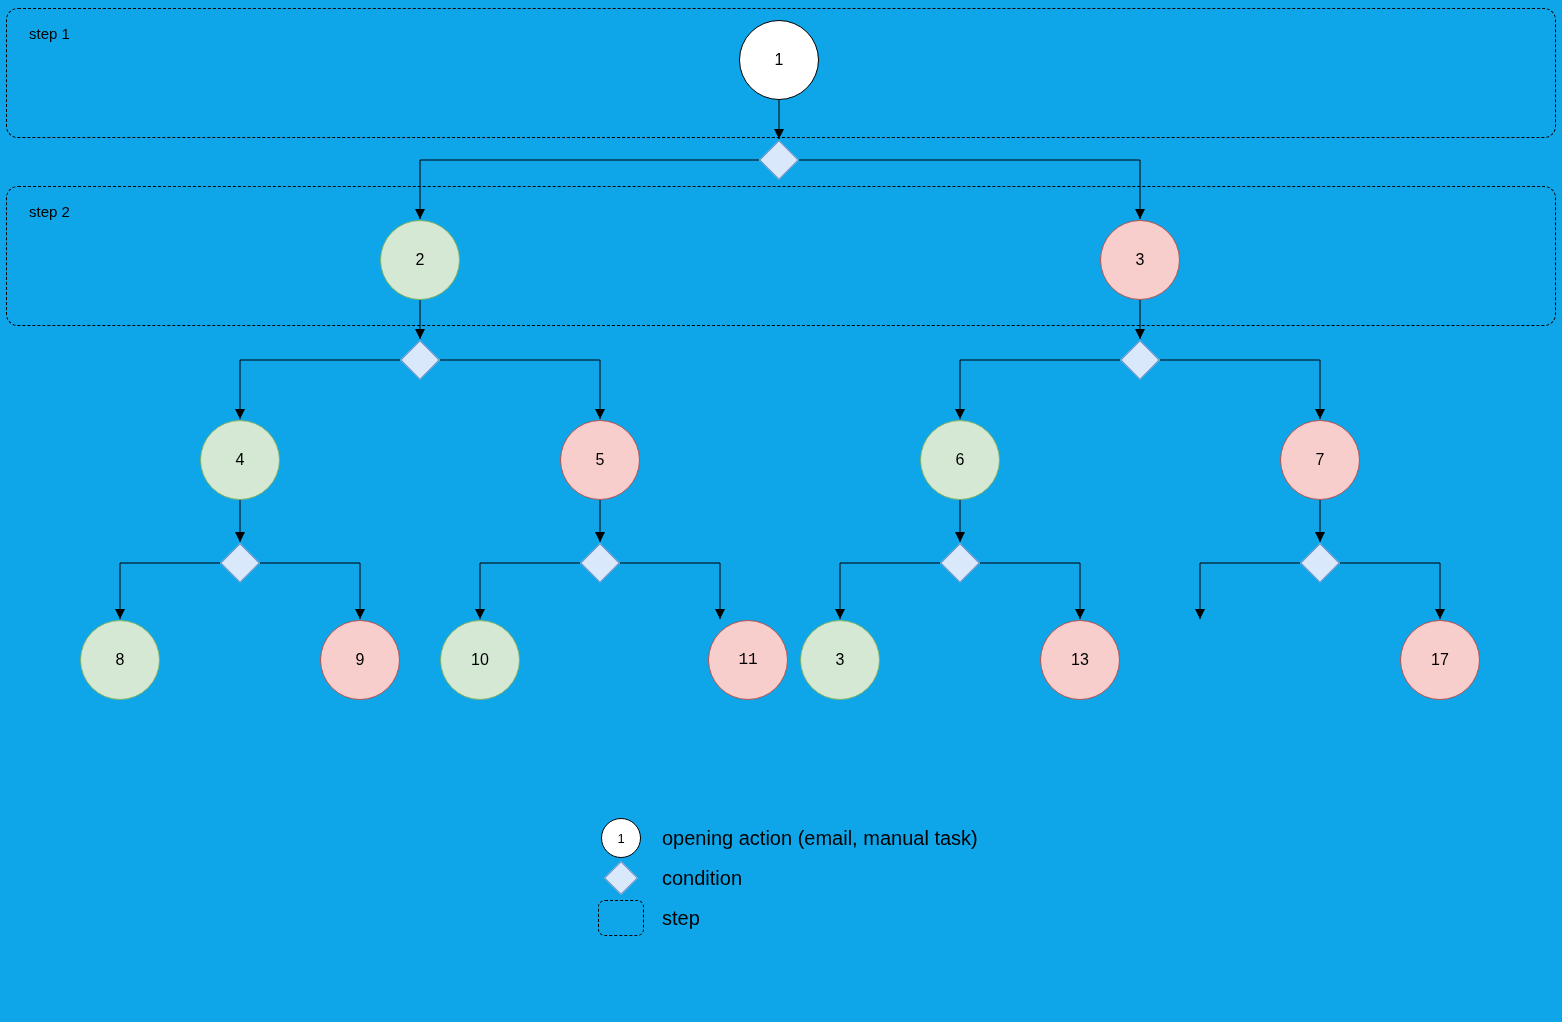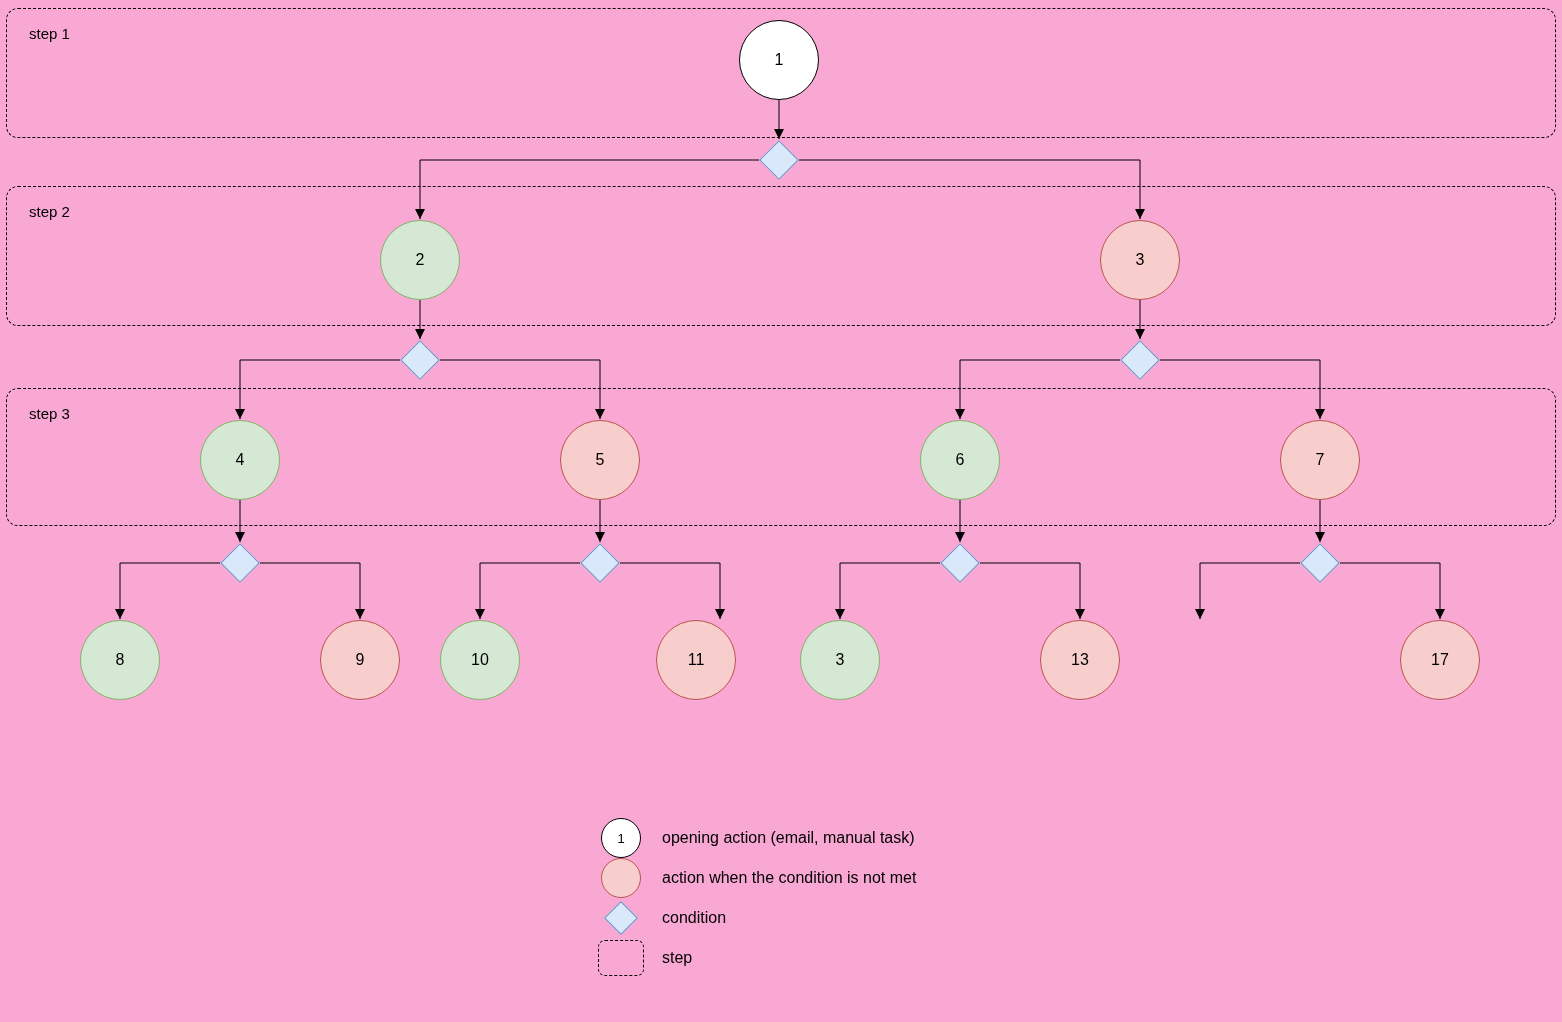--- a/index.html
+++ b/index.html
@@ -1,18 +1,18 @@
 <!DOCTYPE html>
 <html style="--met-fill: #d5e8d4; --met-stroke: #82b366; --not-met-fill: #f8cecc; --not-met-stroke: #b85450; --condition-fill: #dae8fc; --condition-stroke: #6c8ebf; --opening-fill: #ffffff; --opening-stroke: #000000;"><head>
 <meta charset="utf-8">
 <style>
   * { margin: 0; padding: 0; box-sizing: border-box; }
   html, body { background: #ffffff; }
   body { font-family: "Liberation Sans", sans-serif; color: #000; }
-  .canvas { position: relative; width: 1562px; height: 1022px; background: #f9a8d4; overflow: hidden; }
+  .canvas { position: relative; width: 1562px; height: 1022px; background: #0ea5e9; overflow: hidden; }
 
   .connectors { position: absolute; left: 0; top: 0; z-index: 1; }
 
   .step-box {
     position: absolute; left: 6px; width: 1550px;
     border: 1px dashed #000; border-radius: 12px; z-index: 0;
   }
   .step-label { position: absolute; left: 22px; top: 16px; font-size: 15px; }
 
   .node {
@@ -26,21 +26,21 @@
 
   .diamond {
     position: absolute; width: 28px; height: 28px;
     background: var(--condition-fill); border: 1px solid var(--condition-stroke);
     transform: rotate(45deg); z-index: 2;
   }
 
   .legend { position: absolute; left: 598px; top: 818px; z-index: 2; }
   .legend-row { display: flex; align-items: center; height: 40px; }
   .legend-symbol { width: 46px; display: flex; align-items: center; justify-content: center; margin-right: 18px; flex: 0 0 46px; }
-  .legend-label { font-size: 16px; }
+  .legend-label { font-size: 20px; }
   .legend-circle-outline {
     width: 40px; height: 40px; border-radius: 50%; background: var(--opening-fill);
     border: 1px solid var(--opening-stroke); display: flex; align-items: center; justify-content: center;
     font-size: 13px;
   }
   .legend-circle-met { width: 40px; height: 40px; border-radius: 50%; background: var(--met-fill); border: 1px solid var(--met-stroke); }
   .legend-circle-notmet { width: 40px; height: 40px; border-radius: 50%; background: var(--not-met-fill); border: 1px solid var(--not-met-stroke); }
   .legend-diamond { width: 24px; height: 24px; background: var(--condition-fill); border: 1px solid var(--condition-stroke); transform: rotate(45deg); }
   .legend-step-box { width: 46px; height: 36px; border: 1px dashed #000; border-radius: 7px; }
 </style>
@@ -85,59 +85,50 @@
       <polyline points="1340,563 1440,563 1440,619" marker-end="url(#arrow)"></polyline>
     </g>
   </svg>
 
   <div class="step-box" style="top:8px;height:130px;">
     <div class="step-label">step 1</div>
   </div>
   <div class="step-box" style="top:186px;height:140px;">
     <div class="step-label">step 2</div>
   </div>
-  <div class="step-box" style="top:388px;height:138px;">
-    <div class="step-label">step 3</div>
-  </div>
 
   <div class="diamond" style="left:765px;top:146px;"></div>
   <div class="diamond" style="left:406px;top:346px;"></div>
   <div class="diamond" style="left:1126px;top:346px;"></div>
   <div class="diamond" style="left:226px;top:549px;"></div>
   <div class="diamond" style="left:586px;top:549px;"></div>
   <div class="diamond" style="left:946px;top:549px;"></div>
   <div class="diamond" style="left:1306px;top:549px;"></div>
 
   <div class="node opening" style="left:739px;top:20px;">1</div>
   <div class="node met" style="left:380px;top:220px;">2</div>
   <div class="node not_met" style="left:1100px;top:220px;">3</div>
   <div class="node met" style="left:200px;top:420px;">4</div>
   <div class="node not_met" style="left:560px;top:420px;">5</div>
   <div class="node met" style="left:920px;top:420px;">6</div>
   <div class="node not_met" style="left:1280px;top:420px;">7</div>
   <div class="node met" style="left:80px;top:620px;">8</div>
   <div class="node not_met" style="left:320px;top:620px;">9</div>
   <div class="node met" style="left:440px;top:620px;">10</div>
-  <div class="node not_met" style="left:656px;top:620px;">11</div>
+  <div class="node not_met" style="left:708px;top:620px;font-family:Liberation Mono, monospace;">11</div>
   <div class="node met" style="left:800px;top:620px;">3</div>
   <div class="node not_met" style="left:1040px;top:620px;">13</div>
   <div class="node not_met" style="left:1400px;top:620px;">17</div>
 
   <div class="legend">
     <div class="legend-row">
       <div class="legend-symbol">
         <div class="legend-circle-outline">1</div>
       </div>
       <div class="legend-label">opening action (email, manual task)</div>
-    </div>
-    <div class="legend-row">
-      <div class="legend-symbol">
-        <div class="legend-circle-notmet"></div>
-      </div>
-      <div class="legend-label">action when the condition is not met</div>
     </div>
     <div class="legend-row">
       <div class="legend-symbol">
         <div class="legend-diamond"></div>
       </div>
       <div class="legend-label">condition</div>
     </div>
     <div class="legend-row">
       <div class="legend-symbol">
         <div class="legend-step-box"></div>

